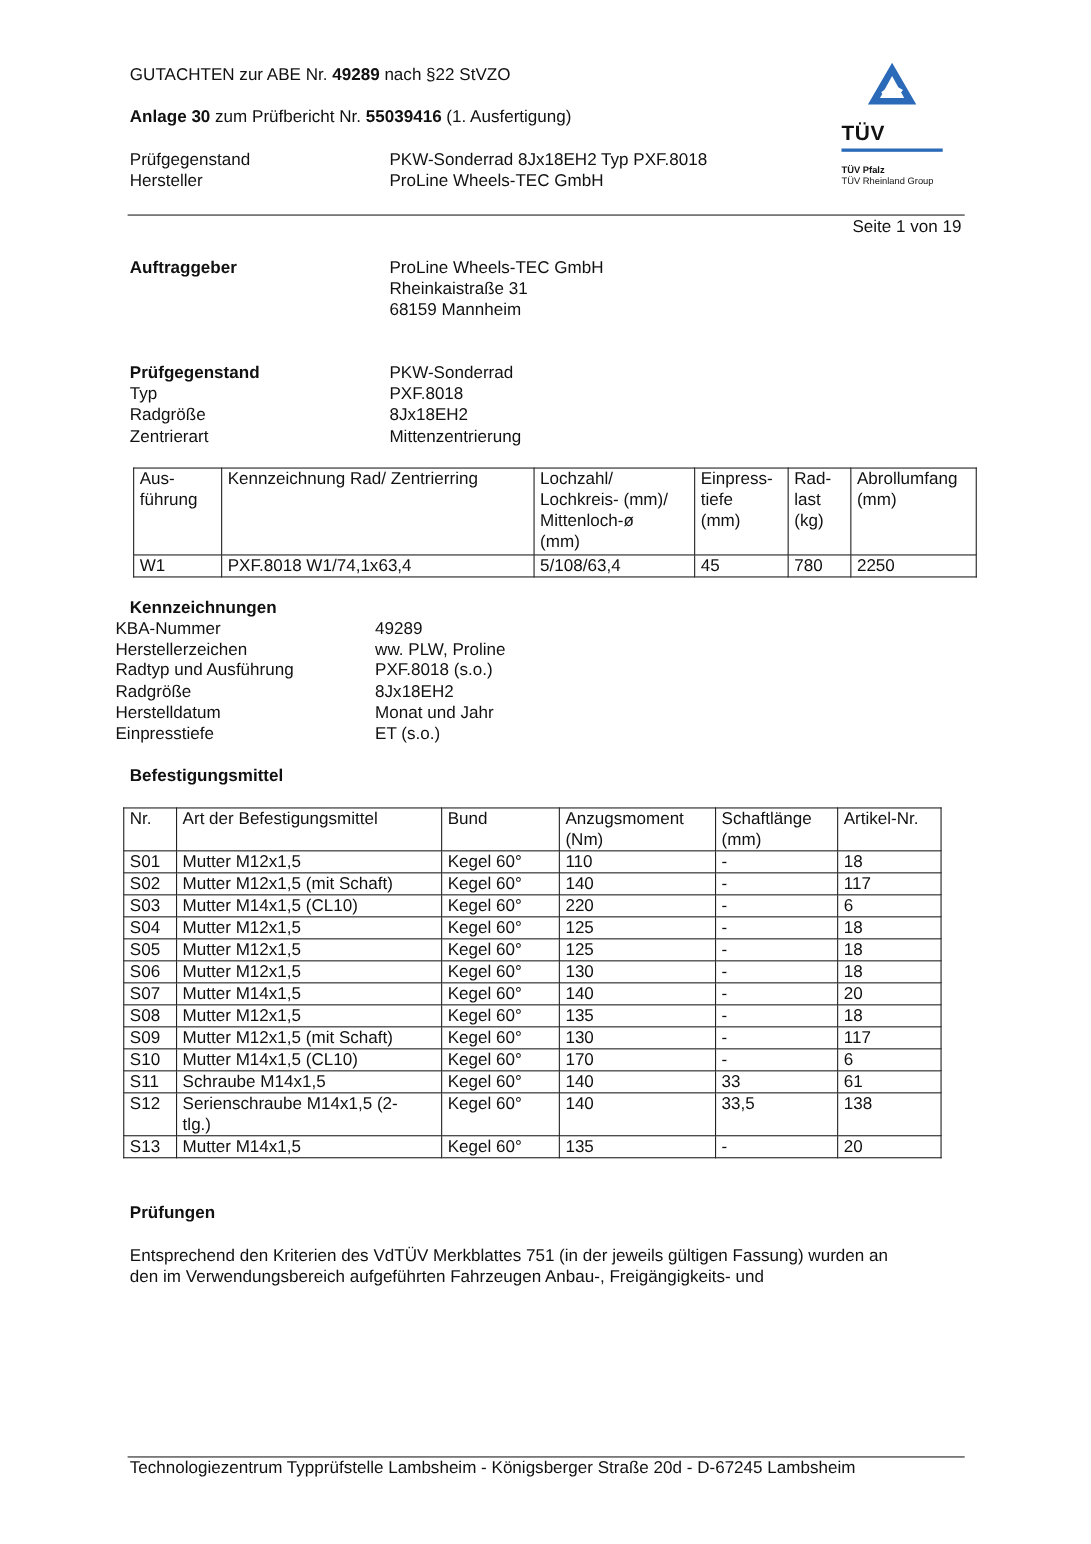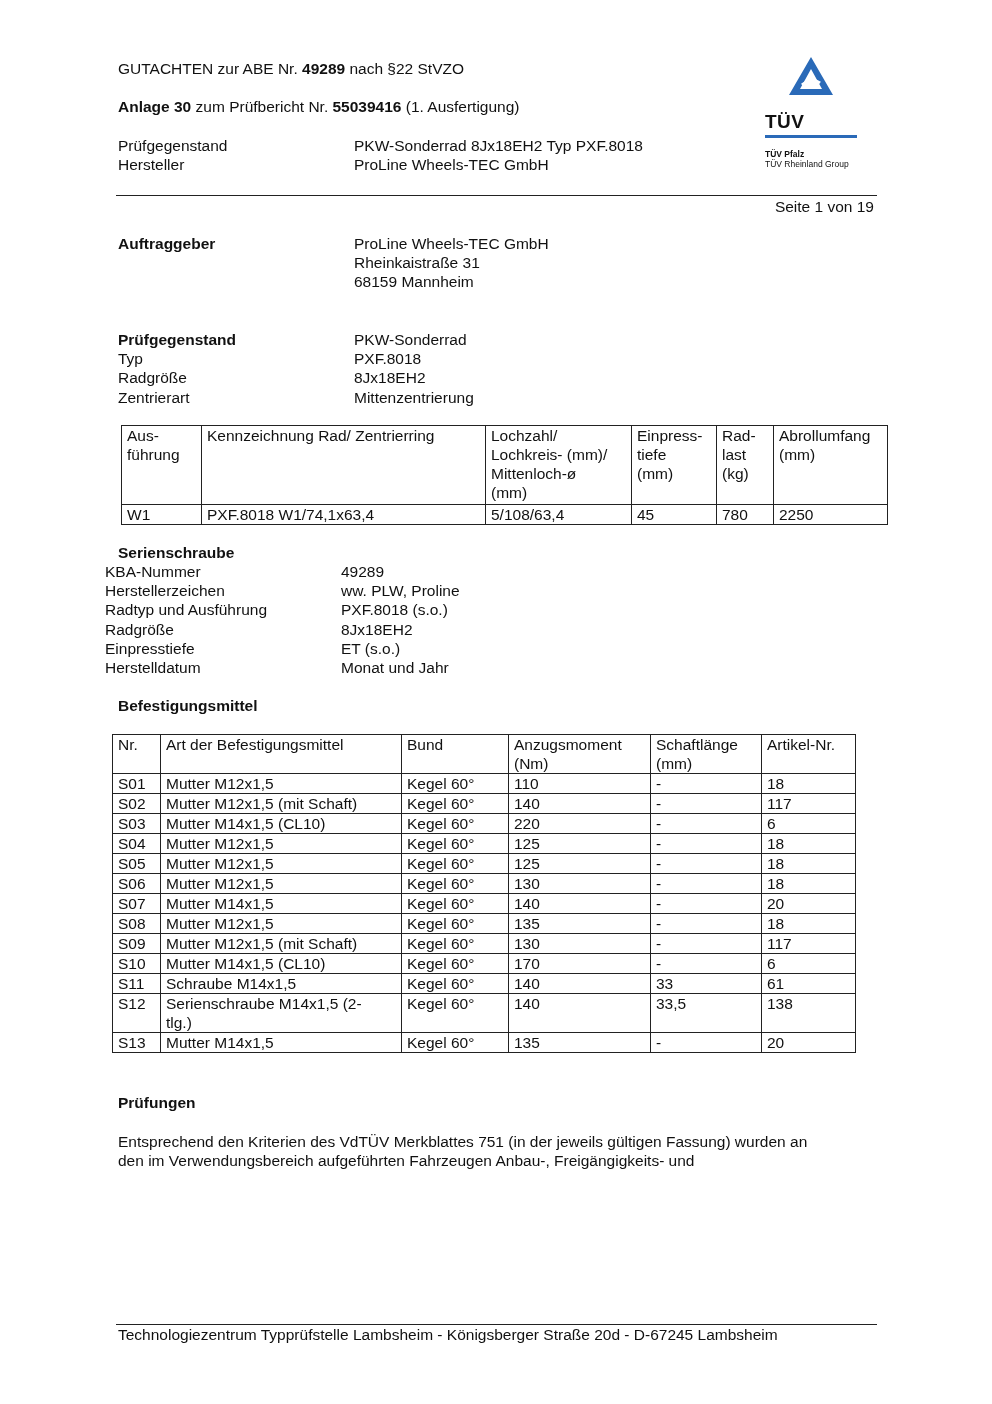--- a/index.html
+++ b/index.html
@@ -123,45 +123,45 @@
     <td>W1</td>
     <td>PXF.8018 W1/74,1x63,4</td>
     <td>5/108/63,4</td>
     <td>45</td>
     <td>780</td>
     <td>2250</td>
   </tr>
 </tbody>
   </table>
 
-<div class="abs line" style="left:118px; top:543px;"><b>Serienschraube</b></div>
+<div class="abs line" style="left:118px; top:543px;"><b>Kennzeichnungen</b></div>
 <div class="kv" style="left:105px; top:562px;">
   <div class="row">
       <span class="k">KBA-Nummer</span>
       <span>49289</span>
     </div>
   <div class="row">
       <span class="k">Herstellerzeichen</span>
       <span>ww. PLW, Proline</span>
     </div>
   <div class="row">
       <span class="k">Radtyp und Ausführung</span>
       <span>PXF.8018 (s.o.)</span>
     </div>
   <div class="row">
       <span class="k">Radgröße</span>
       <span>8Jx18EH2</span>
     </div>
   <div class="row">
+      <span class="k">Herstelldatum</span>
+      <span>Monat und Jahr</span>
+    </div>
+  <div class="row">
       <span class="k">Einpresstiefe</span>
       <span>ET (s.o.)</span>
-    </div>
-  <div class="row">
-      <span class="k">Herstelldatum</span>
-      <span>Monat und Jahr</span>
     </div>
 </div>
 
 <div class="abs line" style="left:118px; top:696px;"><b>Befestigungsmittel</b></div>
 <table class="grid" style="left:112px; top:734px; width:743px;">
   <colgroup>
       <col style="width:48px">
       <col style="width:241px">
       <col style="width:107px">
       <col style="width:142px">

